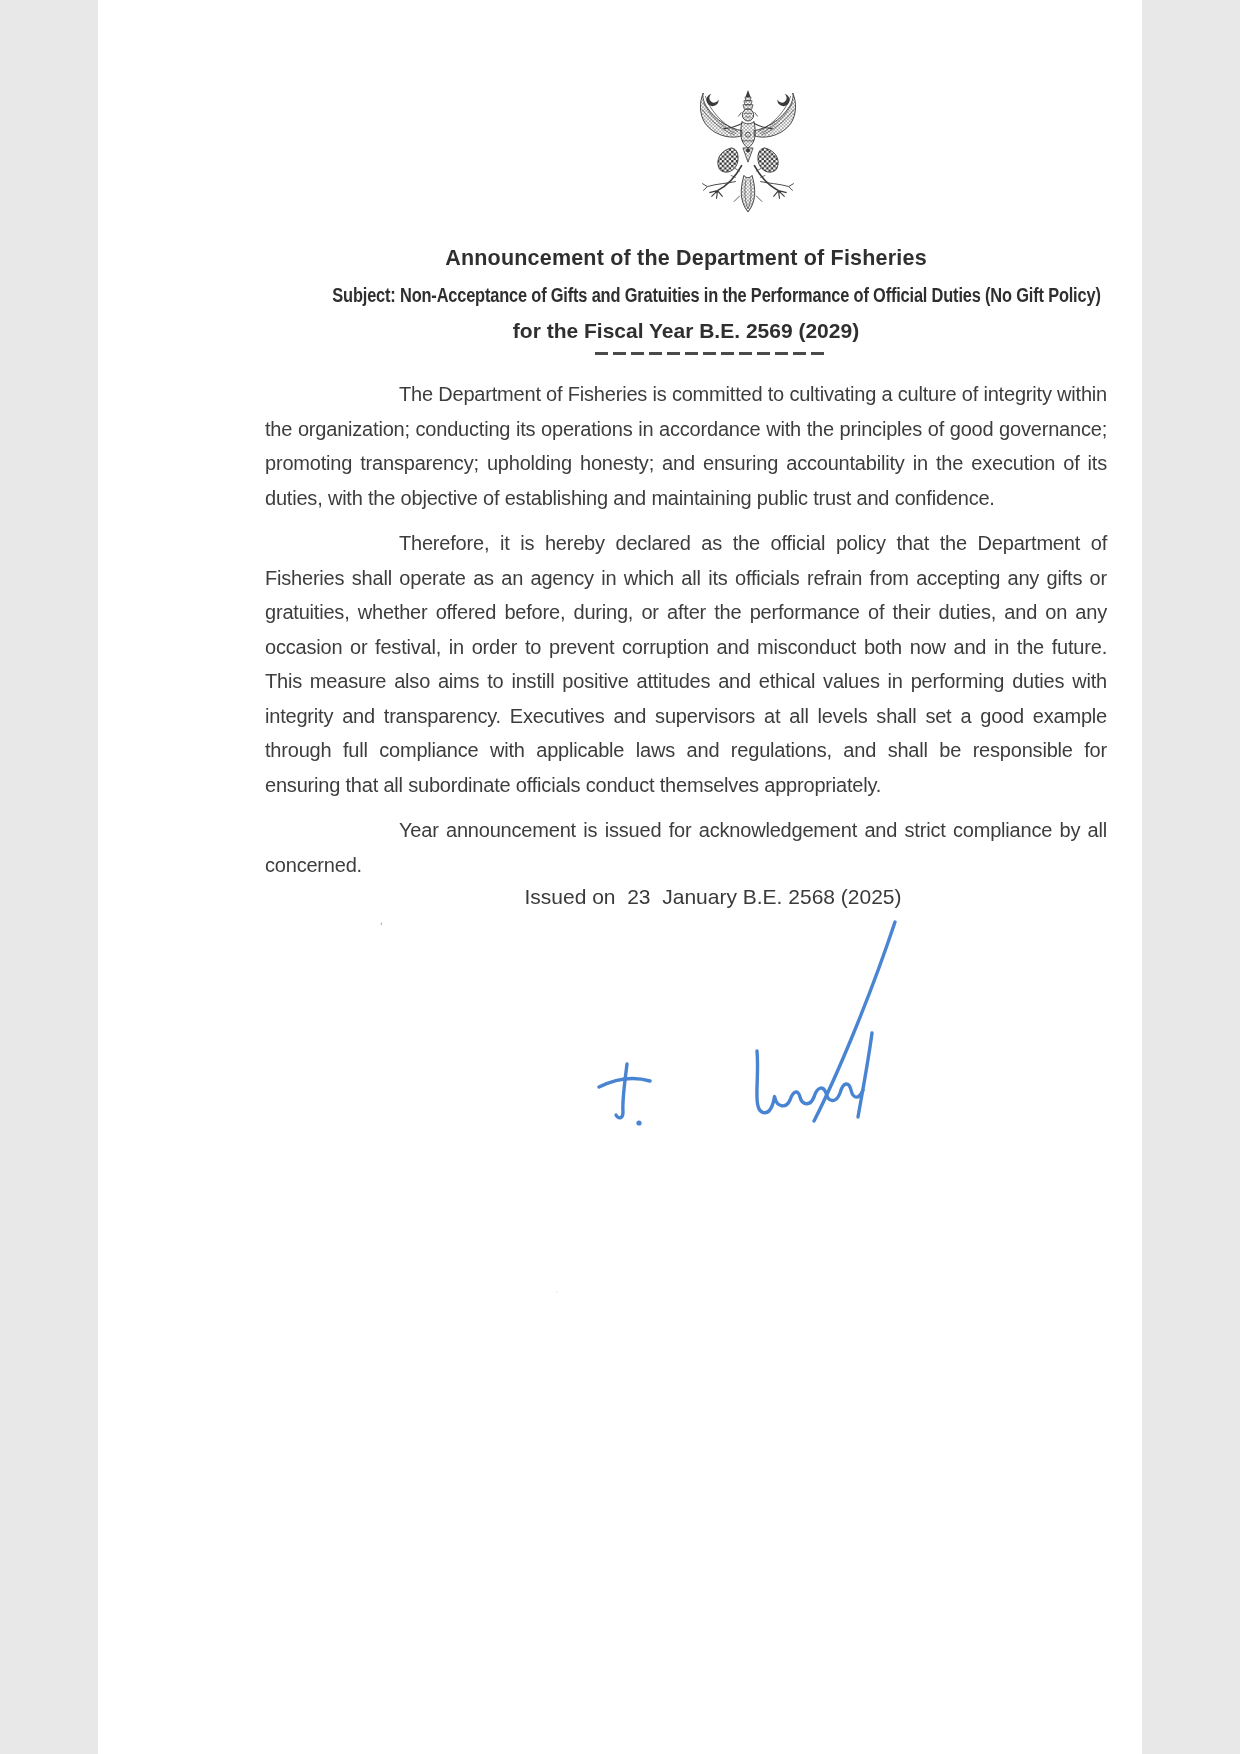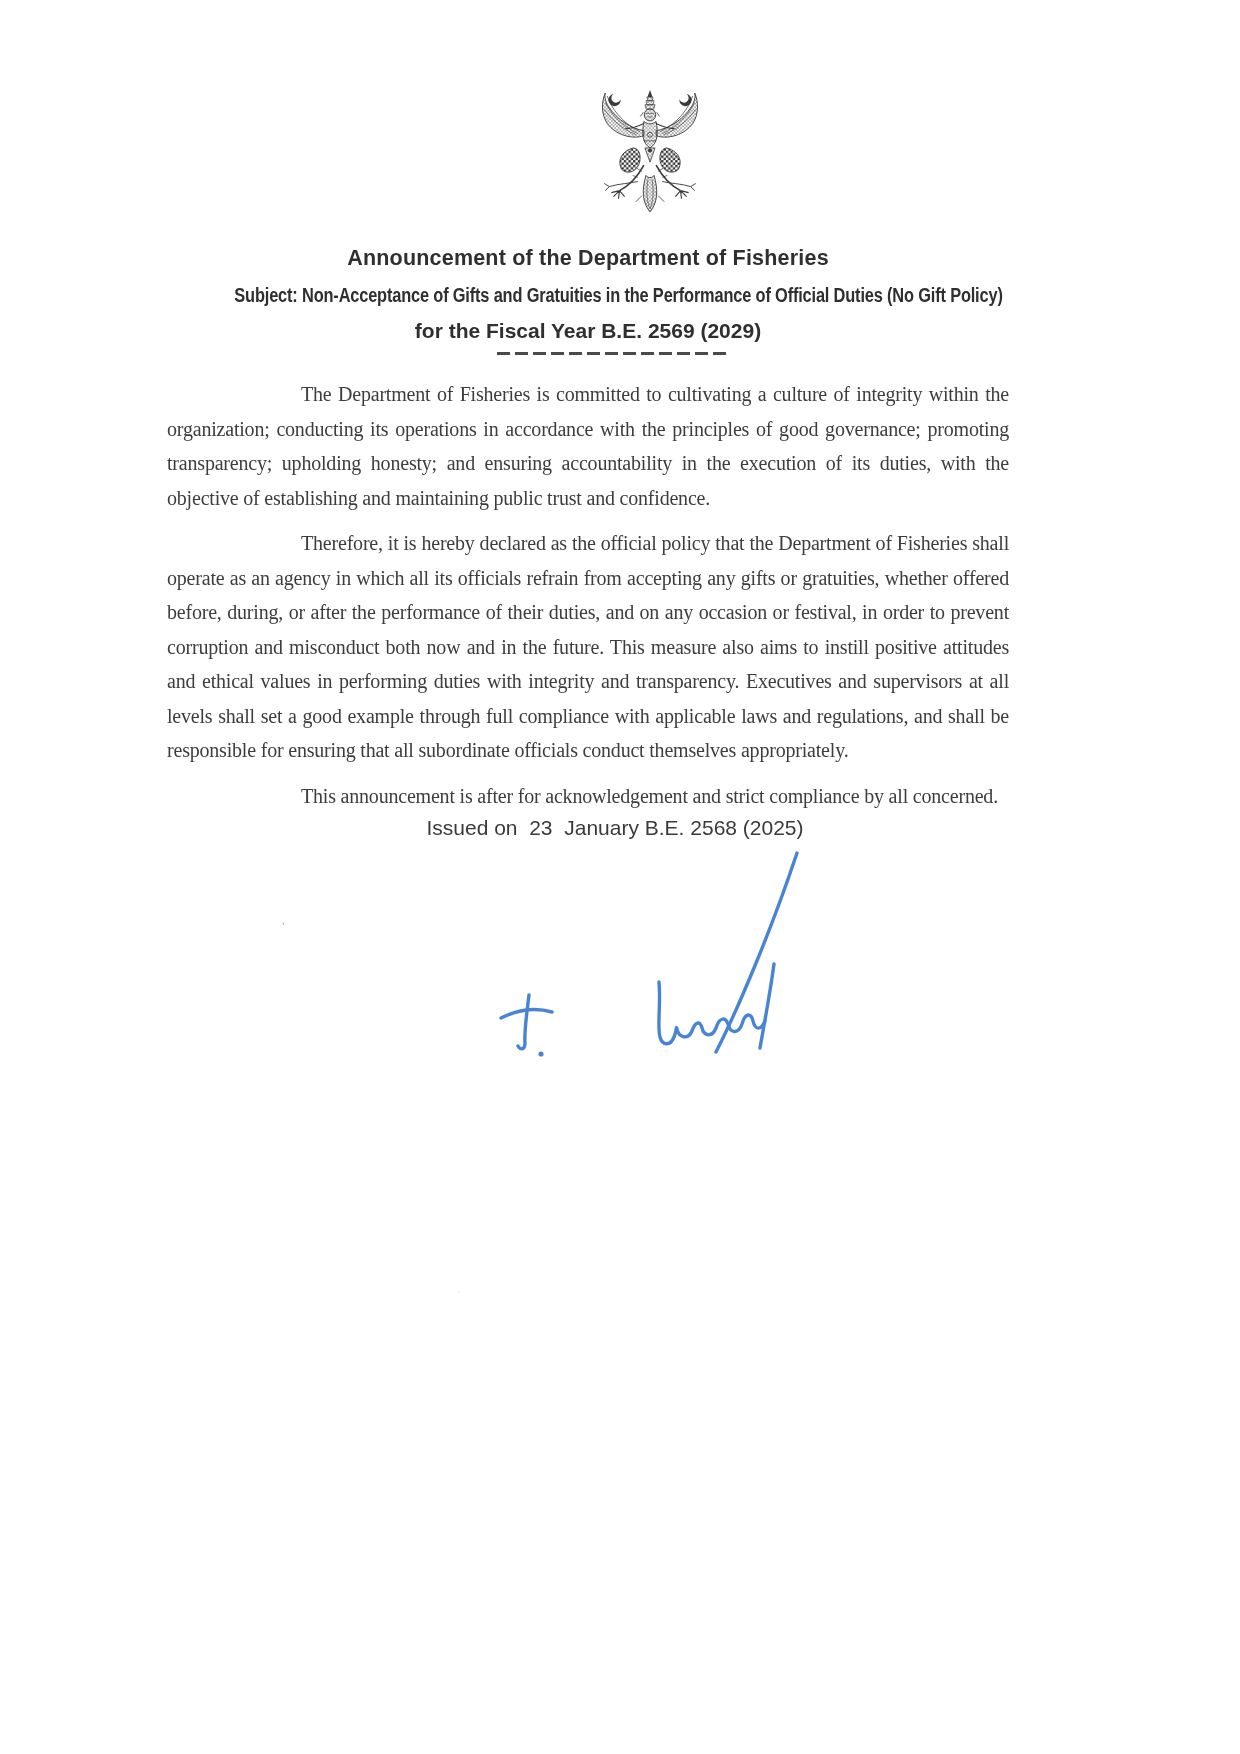--- a/index.html
+++ b/index.html
@@ -1,18 +1,18 @@
 <!DOCTYPE html>
 <html><head>
 <meta charset="utf-8">
 <style>
   html,body{margin:0;padding:0;background:#e8e8e8;}
   .page{
     position:relative;
-    width:1240px;height:1754px;
+    width:1044px;height:1754px;
     margin:0 auto;
     background:#ffffff;
     font-family:"Liberation Sans", sans-serif;
     color:#3a3a3a;
     overflow:hidden;
   }
   .emblem{
     position:absolute;
     left:650px;top:90px;
     transform:translateX(-50%);
@@ -44,21 +44,20 @@
     position:relative;left:26px;
     background:repeating-linear-gradient(90deg,#4a4a4a 0 13px,transparent 13px 18px);
   }
   .bodytext{
     margin-top:22px;
     font-size:20px;
     line-height:34.5px;
     text-align:justify;
     letter-spacing:-.2px;
     color:#3d3d3d;
-    font-family:Liberation Serif, serif;
   }
   .para{margin:0 0 11px 0;text-indent:134px;}
   .para:last-of-type{margin-bottom:0;}
   .issued{
     margin-top:3px;
     text-align:center;
     position:relative;left:27px;
     font-size:21px;
     letter-spacing:0;
     white-space:pre;
@@ -152,21 +151,21 @@
 
     <div class="title-line t1">Announcement of the Department of Fisheries</div>
     <div class="title-line t2">Subject: Non-Acceptance of Gifts and Gratuities in the Performance of Official Duties (No Gift Policy)</div>
     <div class="title-line t3">for the Fiscal Year B.E. 2569 (2029)</div>
 
     <div class="sep"></div>
 
     <div class="bodytext">
       <p class="para">The Department of Fisheries is committed to cultivating a culture of integrity within the organization; conducting its operations in accordance with the principles of good governance; promoting transparency; upholding honesty; and ensuring accountability in the execution of its duties, with the objective of establishing and maintaining public trust and confidence.</p>
       <p class="para">Therefore, it is hereby declared as the official policy that the Department of Fisheries shall operate as an agency in which all its officials refrain from accepting any gifts or gratuities, whether offered before, during, or after the performance of their duties, and on any occasion or festival, in order to prevent corruption and misconduct both now and in the future. This measure also aims to instill positive attitudes and ethical values in performing duties with integrity and transparency. Executives and supervisors at all levels shall set a good example through full compliance with applicable laws and regulations, and shall be responsible for ensuring that all subordinate officials conduct themselves appropriately.</p>
-      <p class="para">This announcement is after for acknowledgement and strict compliance by all concerned.</p>
+      <p class="para">Year announcement is issued for acknowledgement and strict compliance by all concerned.</p>
     </div>
 
     <div class="issued">Issued on  23  January B.E. 2568 (2025)</div>
 
     <div class="sig-wrap">
 
       <svg class="sig-svg" viewBox="0 0 312 216" xmlns="http://www.w3.org/2000/svg">
         <g fill="none" stroke="#3f7ed0" stroke-width="3.4" stroke-linecap="round" stroke-linejoin="round" opacity="0.95">
 
           <path d="M10,174 C26,166 44,163 61,168"></path>

